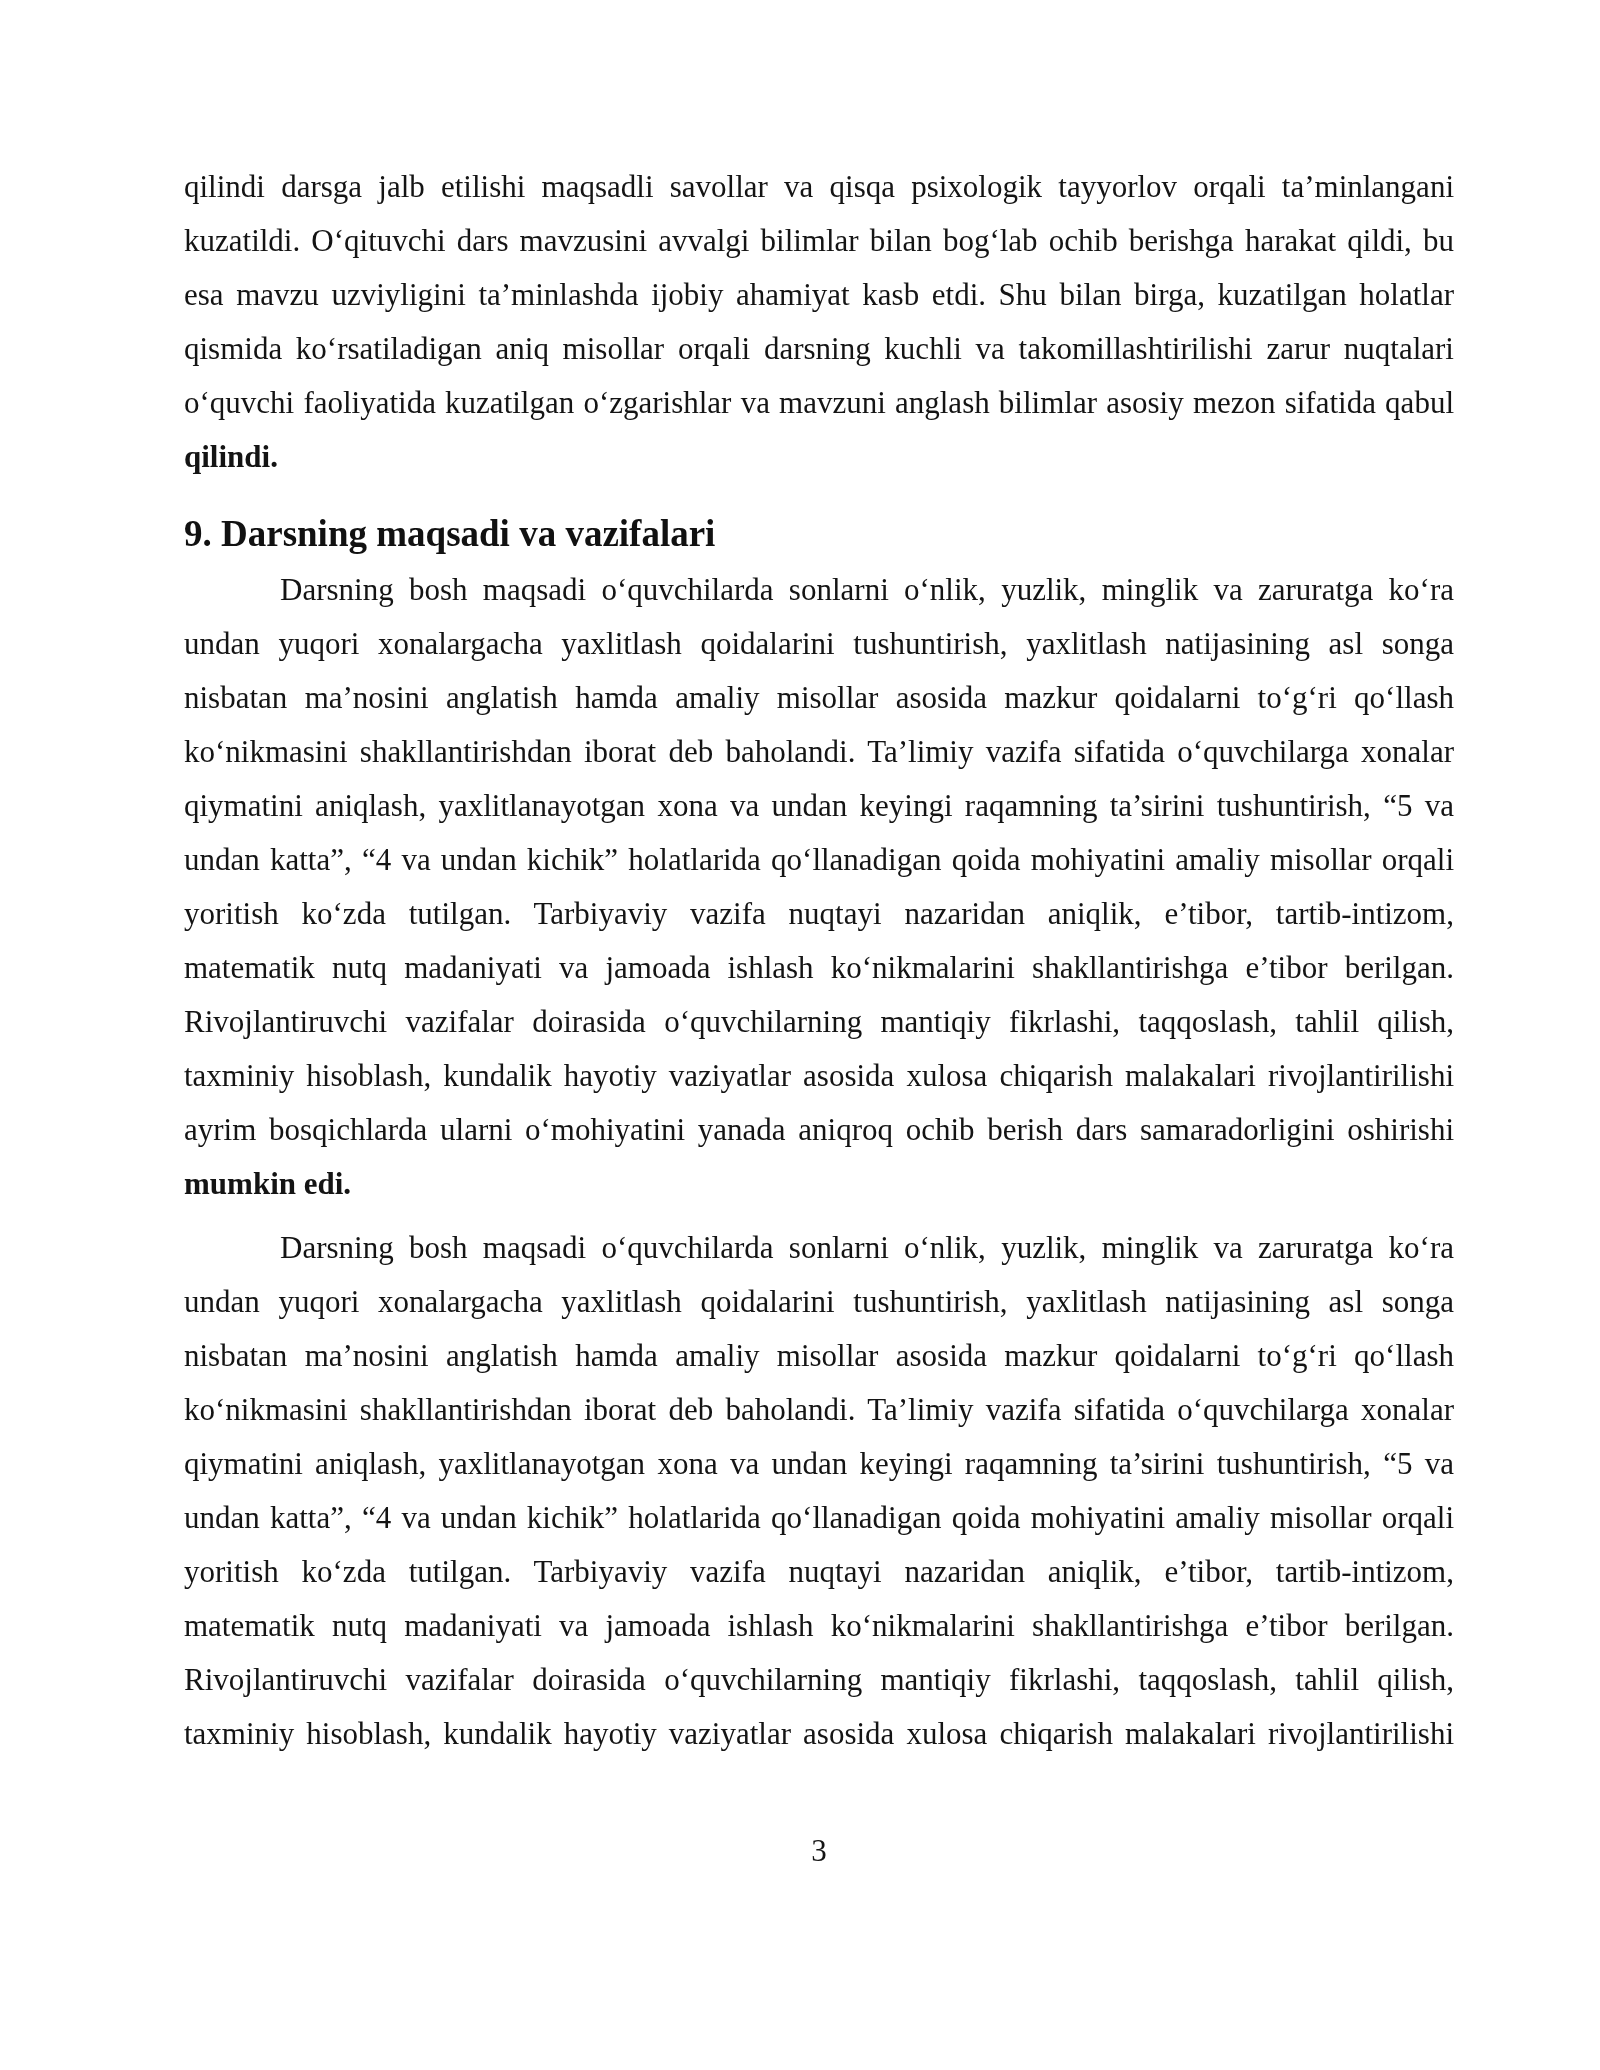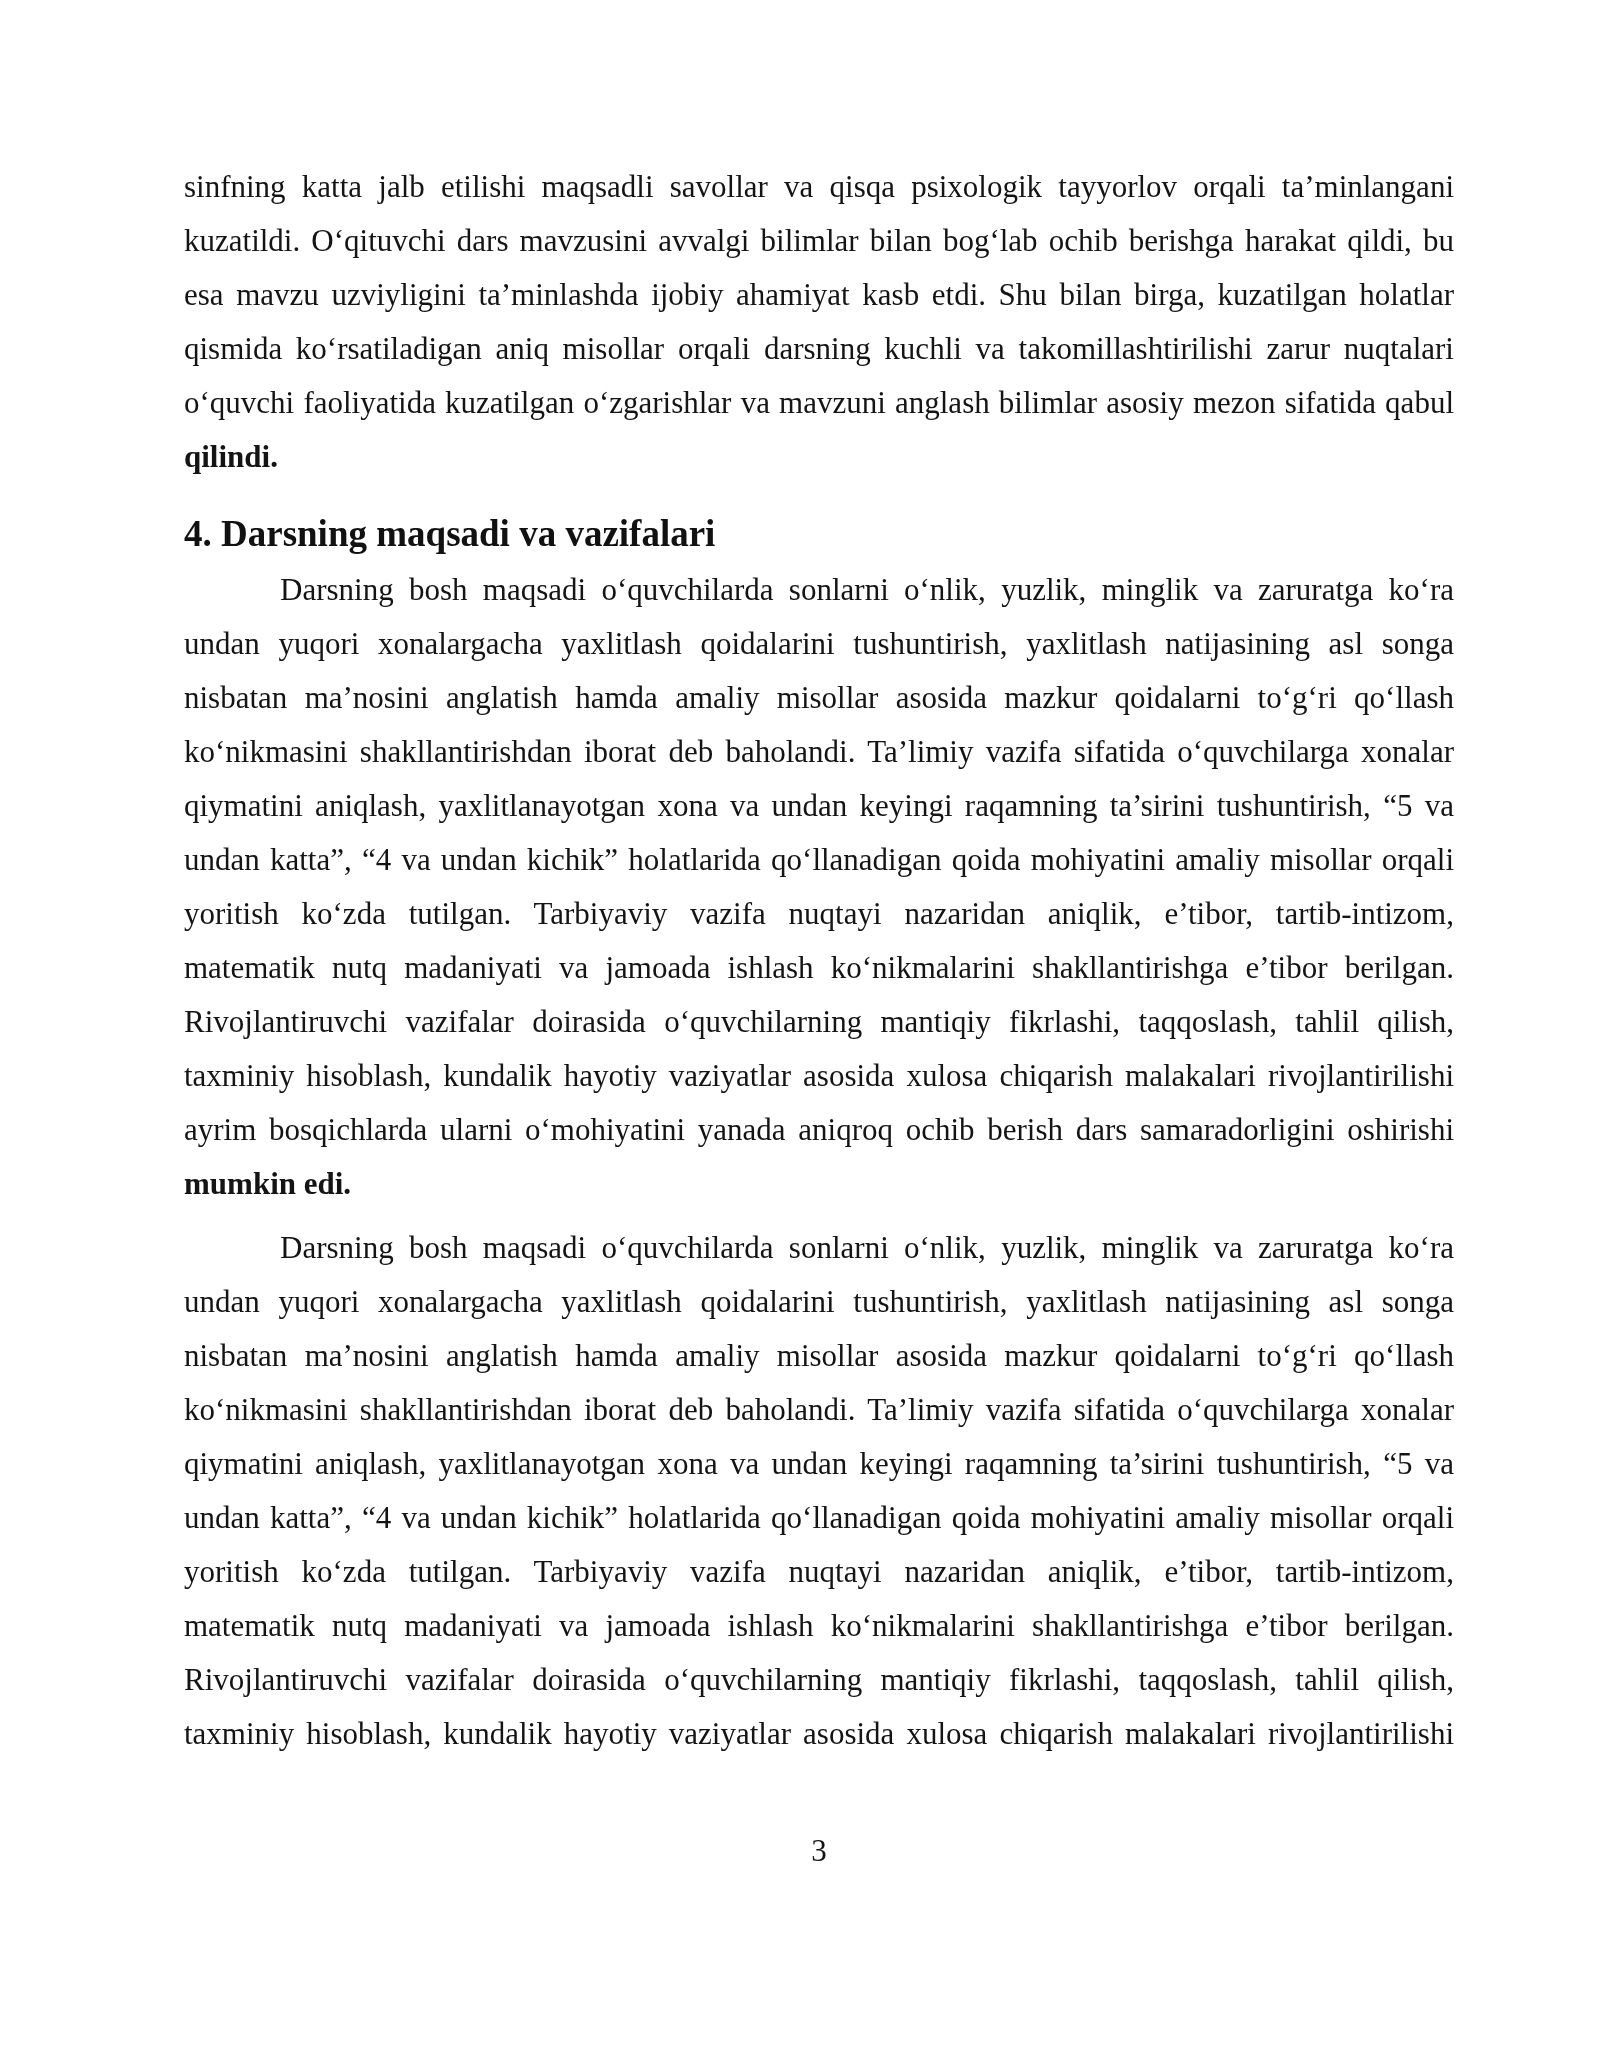--- a/index.html
+++ b/index.html
@@ -62,29 +62,29 @@
     line-height: 54px;
   }
 </style>
 </head>
 <body>
 
 <div class="page">
   <div class="content">
 
     <div class="para para-intro">
-        <div class="line">sinfning katta jalb etilishi maqsadli savollar va qisqa psixologik tayyorlov orqali ta’minlangani</div>
+        <div class="line">qilindi darsga jalb etilishi maqsadli savollar va qisqa psixologik tayyorlov orqali ta’minlangani</div>
         <div class="line">kuzatildi. O‘qituvchi dars mavzusini avvalgi bilimlar bilan bog‘lab ochib berishga harakat qildi, bu</div>
         <div class="line">esa mavzu uzviyligini ta’minlashda ijobiy ahamiyat kasb etdi. Shu bilan birga, kuzatilgan holatlar</div>
         <div class="line">qismida ko‘rsatiladigan aniq misollar orqali darsning kuchli va takomillashtirilishi zarur nuqtalari</div>
         <div class="line">o‘quvchi faoliyatida kuzatilgan o‘zgarishlar va mavzuni anglash bilimlar asosiy mezon sifatida qabul</div>
         <div class="line endline">qilindi.</div>
       </div>
 
-    <h2 class="heading">4. Darsning maqsadi va vazifalari</h2>
+    <h2 class="heading">9. Darsning maqsadi va vazifalari</h2>
 
     <div class="para para-goals">
         <div class="line indent">Darsning bosh maqsadi o‘quvchilarda sonlarni o‘nlik, yuzlik, minglik va zaruratga ko‘ra</div>
         <div class="line">undan yuqori xonalargacha yaxlitlash qoidalarini tushuntirish, yaxlitlash natijasining asl songa</div>
         <div class="line">nisbatan ma’nosini anglatish hamda amaliy misollar asosida mazkur qoidalarni to‘g‘ri qo‘llash</div>
         <div class="line">ko‘nikmasini shakllantirishdan iborat deb baholandi. Ta’limiy vazifa sifatida o‘quvchilarga xonalar</div>
         <div class="line">qiymatini aniqlash, yaxlitlanayotgan xona va undan keyingi raqamning ta’sirini tushuntirish, “5 va</div>
         <div class="line">undan katta”, “4 va undan kichik” holatlarida qo‘llanadigan qoida mohiyatini amaliy misollar orqali</div>
         <div class="line">yoritish ko‘zda tutilgan. Tarbiyaviy vazifa nuqtayi nazaridan aniqlik, e’tibor, tartib-intizom,</div>
         <div class="line">matematik nutq madaniyati va jamoada ishlash ko‘nikmalarini shakllantirishga e’tibor berilgan.</div>

